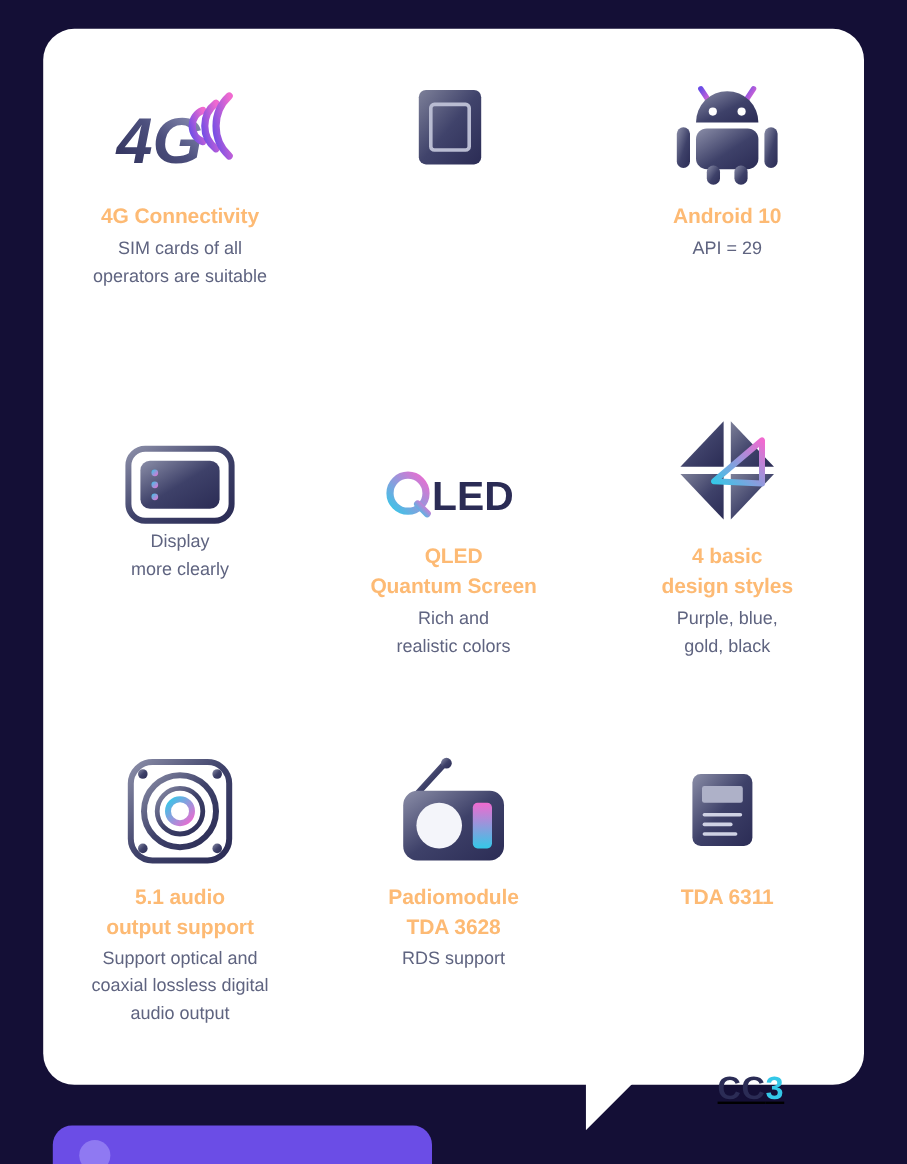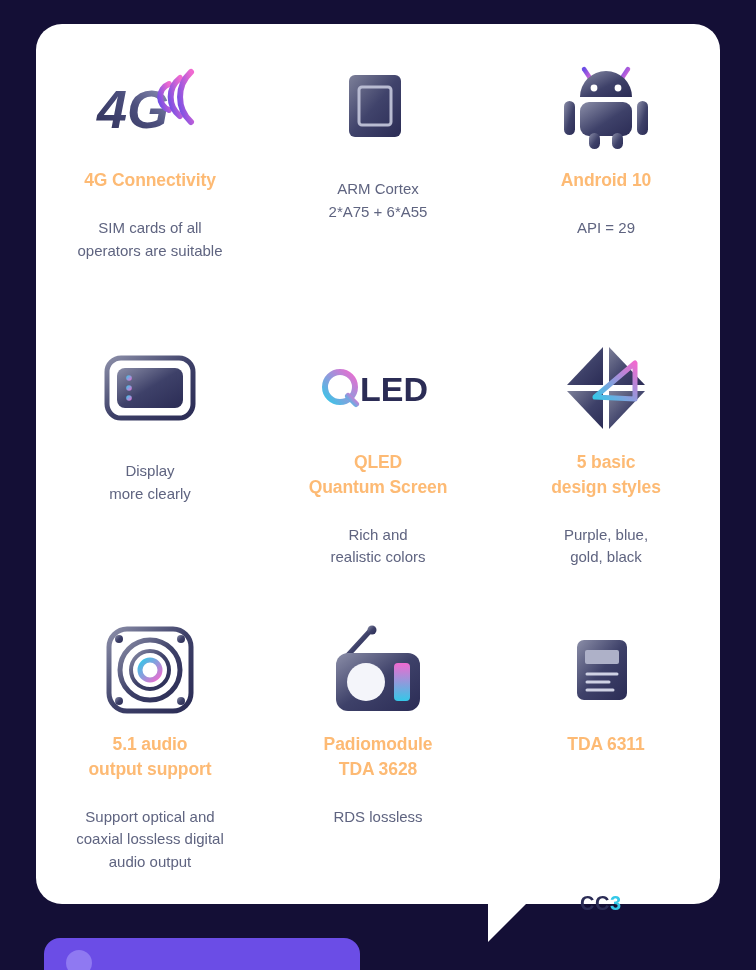--- a/index.html
+++ b/index.html
@@ -53,34 +53,34 @@
     position: relative;
     display: flex;
     flex-direction: column;
     align-items: center;
     padding-top: 34px;
     box-sizing: border-box;
   }
   .icon-wrap {
     height: 96px;
     display: flex;
-    align-items: center;
+    align-items: flex-end;
     justify-content: center;
   }
   .title {
     margin-top: 14px;
     font-size: 17.5px;
     font-weight: bold;
     color: #fdba74;
     text-align: center;
     line-height: 1.42;
     letter-spacing: -0.1px;
   }
   .desc {
-    margin-top: 24px;
+    margin-top: 4px;
     font-size: 15px;
     color: #5f6480;
     text-align: center;
     line-height: 1.52;
   }
   
   .bottom-bar {
     position: absolute;
     left: 44px;
     top: 938px;
@@ -94,25 +94,26 @@
     left: 22px;
     top: 12px;
     width: 26px;
     height: 26px;
     border-radius: 50%;
     background: #8f79f2;
   }
   
   .logo {
     position: absolute;
-    left: 580px;
+    left: 598px;
     top: 892px;
-    font-size: 20px;
+    font-size: 27px;
     font-weight: bold;
     letter-spacing: 0.5px;
+    text-decoration: underline;
   }
   .logo .cc { color: #2b2c55; }
   .logo .three { color: #34c8e8; }
 
   svg { display: block; overflow: visible; }
 </style>
 </head>
 <body>
 
 <div id="page">
@@ -182,22 +183,20 @@
             <line x1="68" y1="28" x2="82" y2="28"></line>
             <line x1="68" y1="38" x2="82" y2="38"></line>
             <line x1="68" y1="48" x2="82" y2="48"></line>
             <line x1="68" y1="58" x2="82" y2="58"></line>
             <line x1="68" y1="68" x2="82" y2="68"></line>
           </g>
           <rect x="17" y="17" width="52" height="62" rx="6" fill="url(#gchip)"></rect>
           <rect x="27" y="29" width="32" height="38" rx="3" fill="none" stroke="#b9bcd2" stroke-width="3"></rect>
         </svg>
       </div>
-      <div class="desc" style="white-space:pre-line">ARM Cortex
-2*A75 + 6*A55</div>
     </div>
 
     <div class="cell">
       <div class="icon-wrap">
         <svg width="96" height="86" viewBox="0 0 96 86">
           <defs>
             <linearGradient id="gand" x1="0" y1="0" x2="1" y2="1">
               <stop offset="0" stop-color="#8b8ea8"></stop>
               <stop offset="0.55" stop-color="#3e4169"></stop>
               <stop offset="1" stop-color="#2b2c55"></stop>
@@ -284,21 +283,21 @@
               <stop offset="1" stop-color="#f06ad0"></stop>
             </linearGradient>
           </defs>
           <path d="M42 4 L42 42 L6 42 Z" fill="url(#gds)"></path>
           <path d="M48 4 L48 42 L84 42 Z" fill="url(#gds)"></path>
           <path d="M42 86 L42 48 L6 48 Z" fill="url(#gds)"></path>
           <path d="M48 86 L48 48 L84 48 Z" fill="url(#gds)"></path>
           <path d="M34 54 L74 20 L74 56 Z" fill="none" stroke="url(#gdsa)" stroke-width="5" stroke-linejoin="round"></path>
         </svg>
       </div>
-      <div class="title" style="white-space:pre-line">5 basic
+      <div class="title" style="white-space:pre-line">4 basic
 design styles</div>
       <div class="desc" style="white-space:pre-line">Purple, blue,
 gold, black</div>
     </div>
 
     <div class="cell">
       <div class="icon-wrap">
         <svg width="90" height="90" viewBox="0 0 90 90">
           <defs>
             <linearGradient id="gsp" x1="0" y1="0" x2="1" y2="1">
@@ -344,21 +343,21 @@
           </defs>
           <line x1="18" y1="30" x2="40" y2="6" stroke="url(#grd)" stroke-width="5" stroke-linecap="round"></line>
           <circle cx="42" cy="5" r="4.5" fill="url(#grd)"></circle>
           <rect x="6" y="28" width="84" height="58" rx="12" fill="url(#grd)"></rect>
           <circle cx="36" cy="57" r="19" fill="#f4f5fa"></circle>
           <rect x="64" y="38" width="16" height="38" rx="4" fill="url(#grdc)"></rect>
         </svg>
       </div>
       <div class="title" style="white-space:pre-line">Padiomodule
 TDA 3628</div>
-      <div class="desc" style="white-space:pre-line">RDS lossless</div>
+      <div class="desc" style="white-space:pre-line">RDS support</div>
     </div>
 
     <div class="cell">
       <div class="icon-wrap">
         <svg width="86" height="92" viewBox="0 0 86 92">
           <defs>
             <linearGradient id="gamp" x1="0" y1="0" x2="1" y2="1">
               <stop offset="0" stop-color="#8b8ea8"></stop>
               <stop offset="0.5" stop-color="#3e4169"></stop>
               <stop offset="1" stop-color="#2b2c55"></stop>

